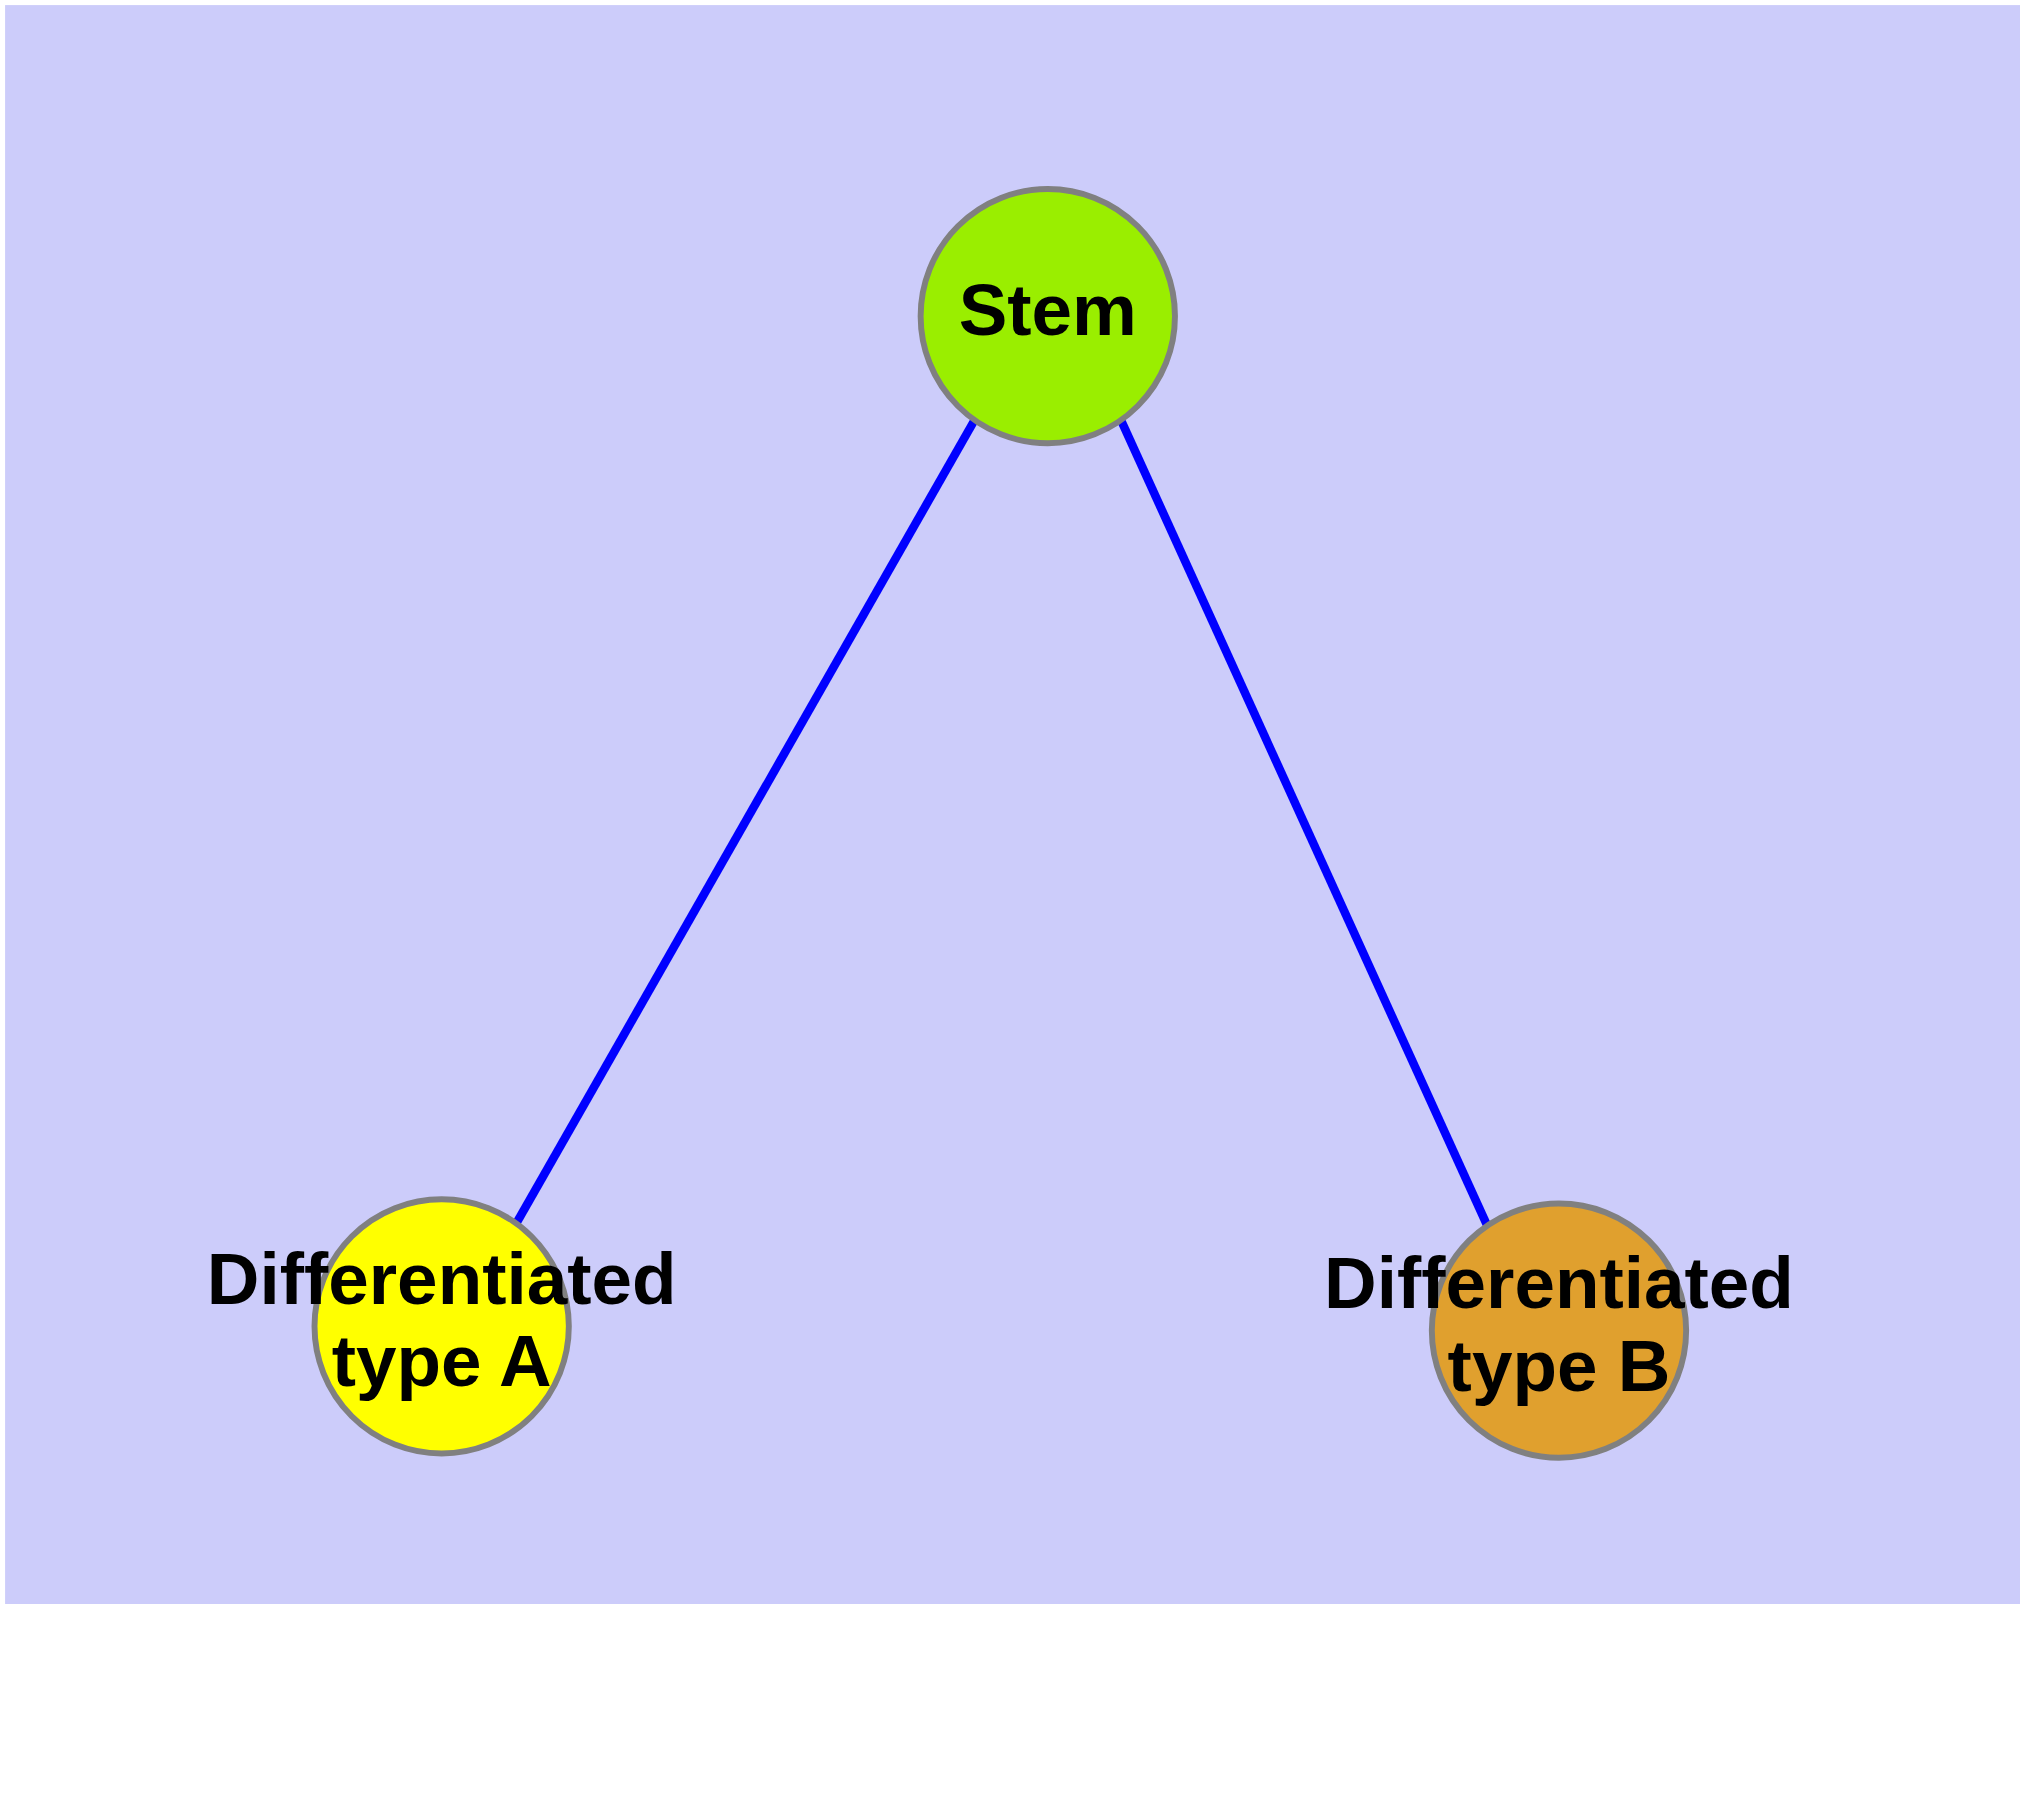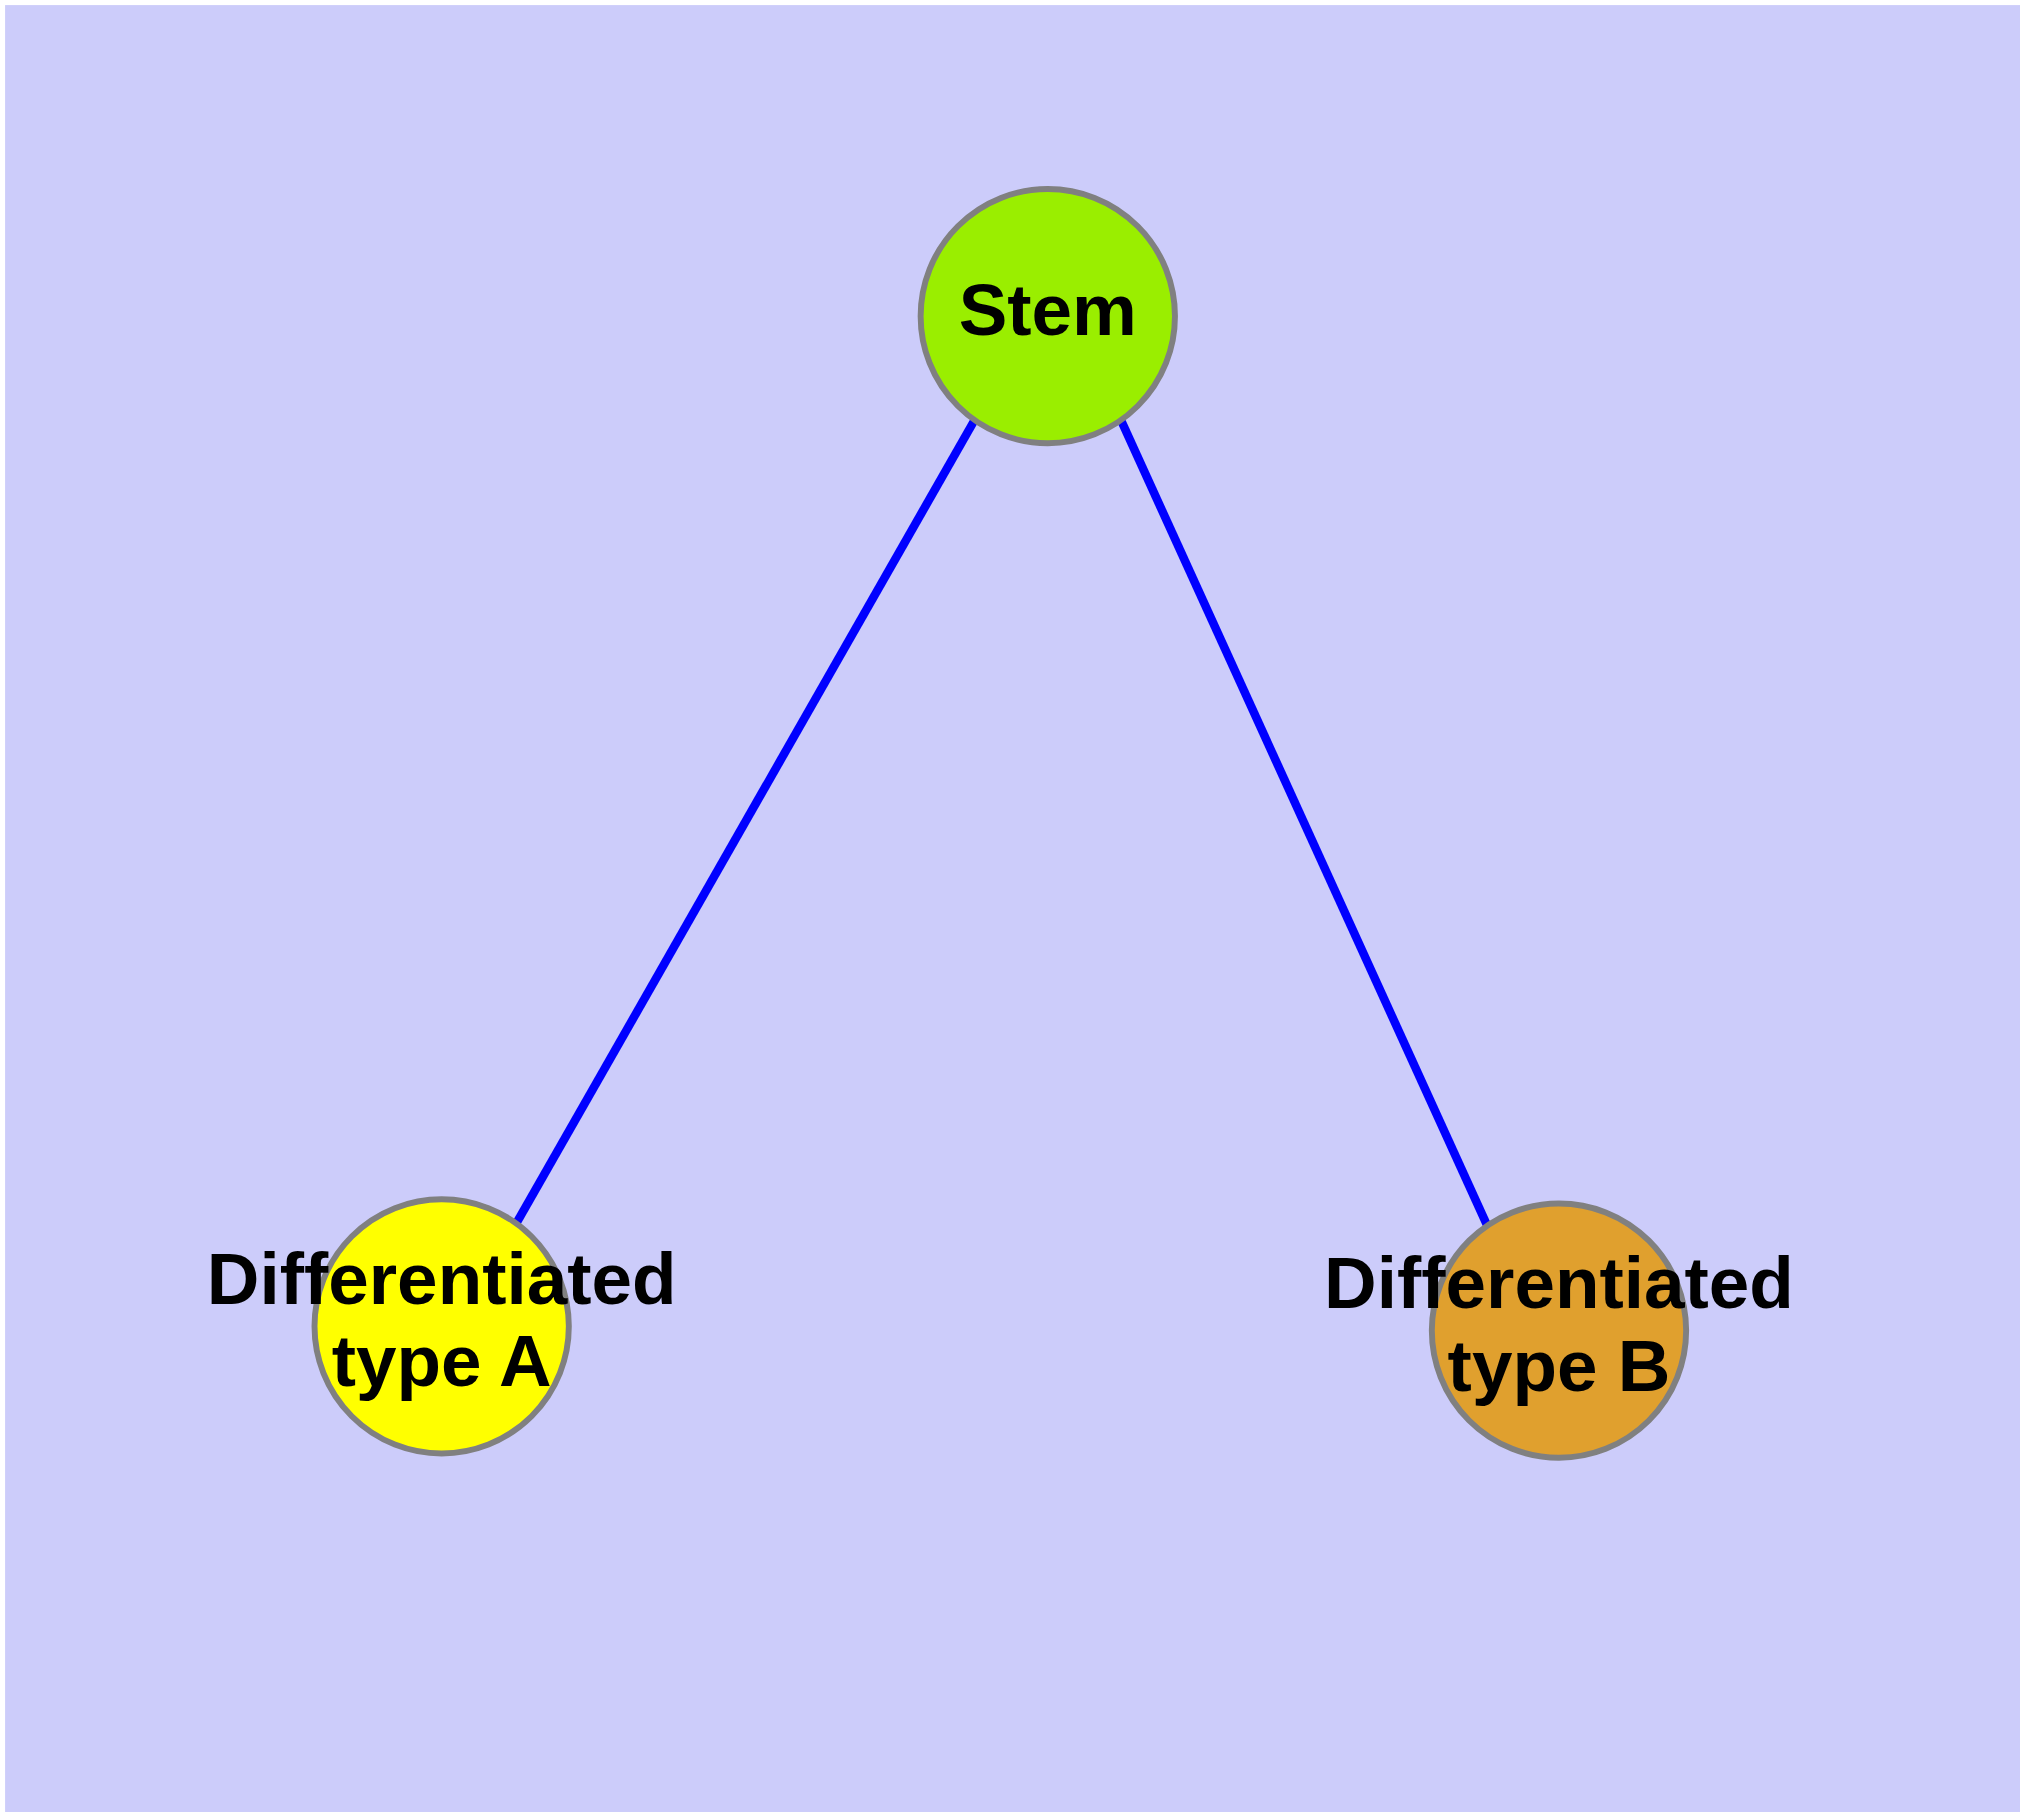--- a/index.html
+++ b/index.html
@@ -32,21 +32,21 @@
     dominant-baseline: middle;
     paint-order: normal;
   }
   .edge-line {
     stroke-linecap: butt;
   }
 </style>
 </head>
 <body>
 
-<div id="canvas-root" style="width: 2021px; height: 1812px; background: rgb(255, 255, 255);">
+<div id="canvas-root" style="width: 2021px; height: 1604px; background: rgb(255, 255, 255);">
   <svg id="graph-svg" viewBox="0 0 2384 2138" preserveAspectRatio="none" xmlns="http://www.w3.org/2000/svg">
 
     <rect id="bg-plate" x="6" y="6" width="2378" height="2132" fill="#ccccfa"></rect>
 
     <g id="edges-layer">
         <line class="edge-line" x1="1150" y1="495" x2="607" y2="1447" stroke="#0000ff" stroke-width="10"></line>
         <line class="edge-line" x1="1322" y1="495" x2="1757" y2="1452" stroke="#0000ff" stroke-width="10"></line>
       </g>
 
     <g id="nodes-layer">

